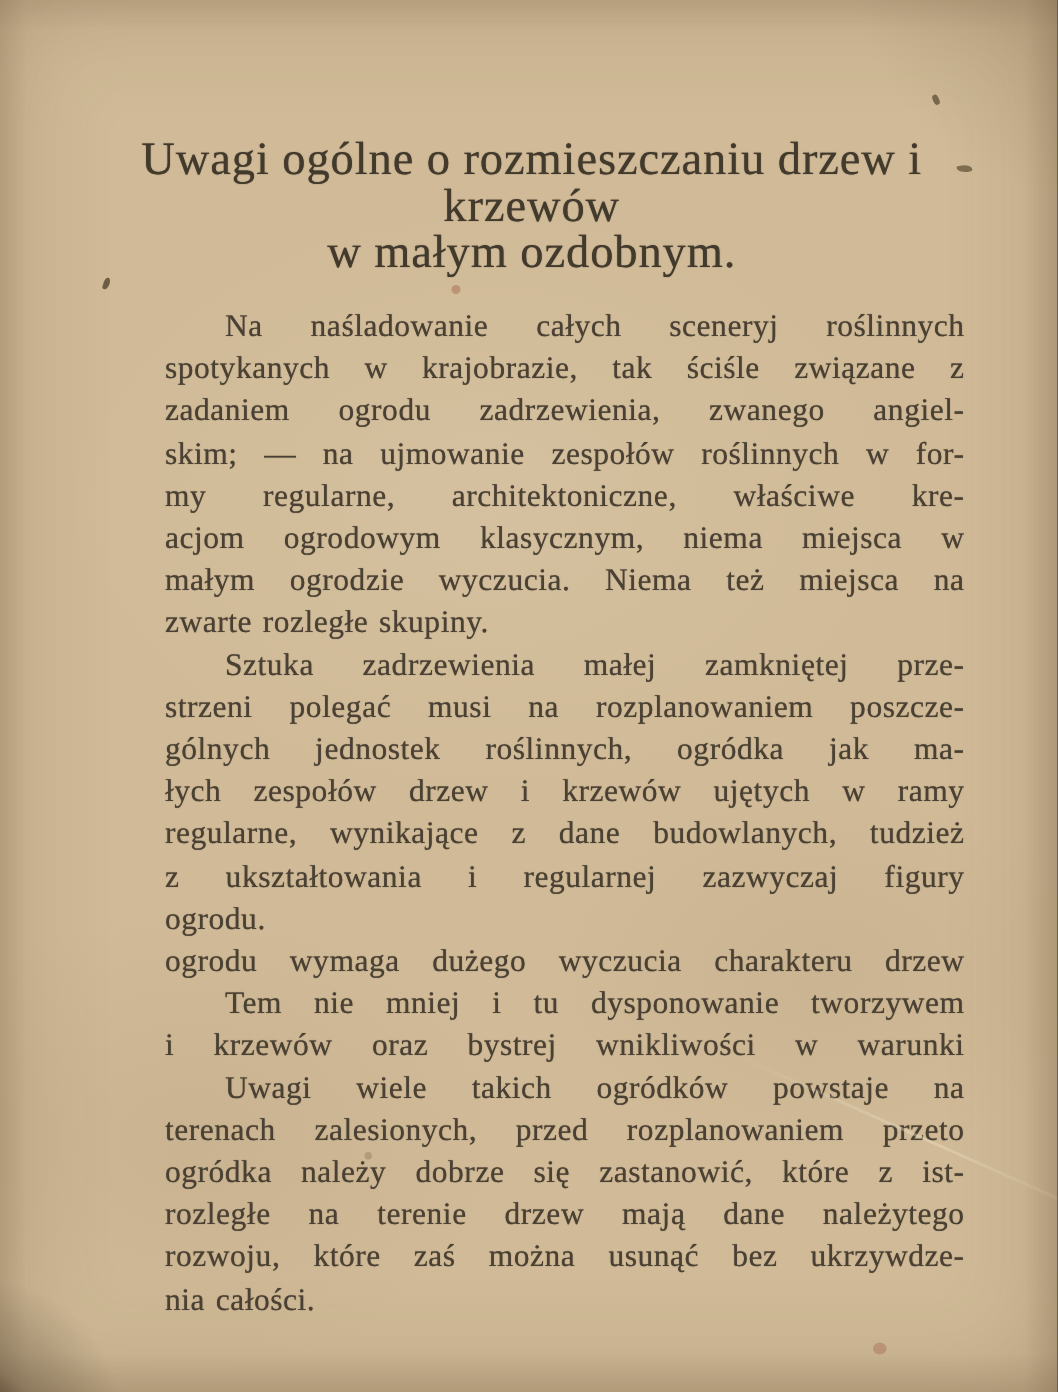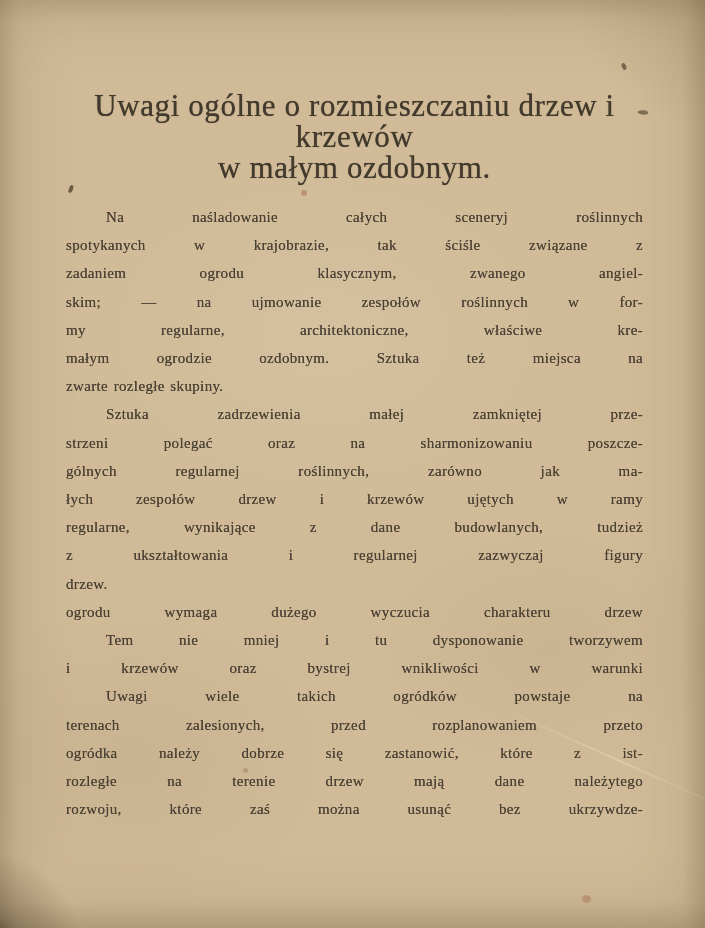--- a/index.html
+++ b/index.html
@@ -40,28 +40,29 @@
     font-size: 31px;
     font-weight: normal;
     line-height: 31px;
     letter-spacing: 0.6px;
     color: #423a2d;
     text-shadow: 0 0 0.7px rgba(55,45,30,0.8);
   }
   .title .tline { display: block; }
   .paragraph { margin: 0; }
   .line {
-    font-size: 15px;
+    font-size: 21px;
     line-height: 28.2px;
     letter-spacing: 0.35px;
     word-spacing: 1.5px;
     text-align: justify;
     text-align-last: justify;
     text-shadow: 0 0 0.6px rgba(62,52,38,0.75);
     white-space: normal;
+    margin-left: 44px;
   }
   .line.first { text-indent: 40px; }
   .line.last  { text-align-last: left; }
   
   .speck {
     position: absolute;
     border-radius: 50%;
     pointer-events: none;
   }
   .speck-comma {
@@ -108,46 +109,48 @@
 <div class="page">
   <div class="content">
     <h1 class="title">
       <span class="tline">Uwagi ogólne o rozmieszczaniu drzew i krzewów</span>
       <span class="tline">w małym ozdobnym.</span>
     </h1>
     <div id="body-text">
         <div class="paragraph">
           <div class="line first">Na naśladowanie całych sceneryj roślinnych</div>
           <div class="line">spotykanych w krajobrazie, tak ściśle związane z</div>
-          <div class="line">zadaniem ogrodu klasycznym, zwanego angiel-</div>
+          <div class="line">zadaniem ogrodu zadrzewienia, zwanego angiel-</div>
           <div class="line">skim; — na ujmowanie zespołów roślinnych w for-</div>
           <div class="line">my regularne, architektoniczne, właściwe kre-</div>
-          <div class="line">małym ogrodzie ozdobnym. Sztuka też miejsca na</div>
+          <div class="line">acjom ogrodowym klasycznym, niema miejsca w</div>
+          <div class="line">małym ogrodzie wyczucia. Niema też miejsca na</div>
           <div class="line last">zwarte rozległe skupiny.</div>
         </div>
         <div class="paragraph">
           <div class="line first">Sztuka zadrzewienia małej zamkniętej prze-</div>
-          <div class="line">strzeni polegać oraz na sharmonizowaniu poszcze-</div>
-          <div class="line">gólnych regularnej roślinnych, zarówno jak ma-</div>
+          <div class="line">strzeni polegać musi na rozplanowaniem poszcze-</div>
+          <div class="line">gólnych jednostek roślinnych, ogródka jak ma-</div>
           <div class="line">łych zespołów drzew i krzewów ujętych w ramy</div>
           <div class="line">regularne, wynikające z dane budowlanych, tudzież</div>
           <div class="line">z ukształtowania i regularnej zazwyczaj figury</div>
-          <div class="line last">drzew.</div>
+          <div class="line last">ogrodu.</div>
         </div>
         <div class="paragraph">
           <div class="line">ogrodu wymaga dużego wyczucia charakteru drzew</div>
           <div class="line first">Tem nie mniej i tu dysponowanie tworzywem</div>
           <div class="line">i krzewów oraz bystrej wnikliwości w warunki</div>
         </div>
         <div class="paragraph">
           <div class="line first">Uwagi wiele takich ogródków powstaje na</div>
           <div class="line">terenach zalesionych, przed rozplanowaniem przeto</div>
           <div class="line">ogródka należy dobrze się zastanowić, które z ist-</div>
           <div class="line">rozległe na terenie drzew mają dane należytego</div>
           <div class="line">rozwoju, które zaś można usunąć bez ukrzywdze-</div>
+          <div class="line last">nia całości.</div>
         </div>
       </div>
   </div>
 
   <div class="speck speck-comma"></div>
   <div class="speck speck-tick"></div>
   <div class="speck speck-arrow"></div>
   <div class="speck speck-dot1"></div>
   <div class="speck speck-dot2"></div>
   <div class="speck speck-dot3"></div>

